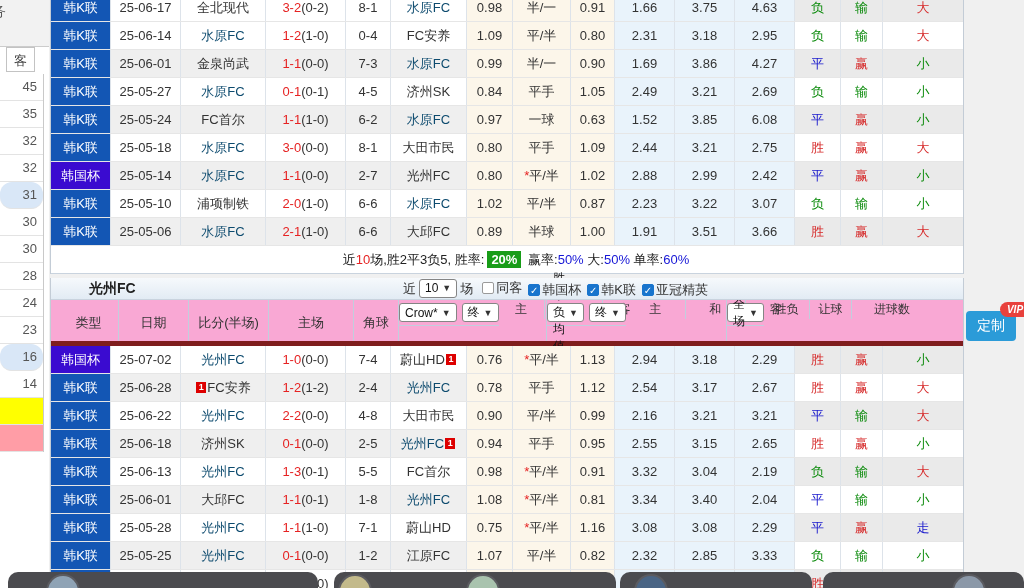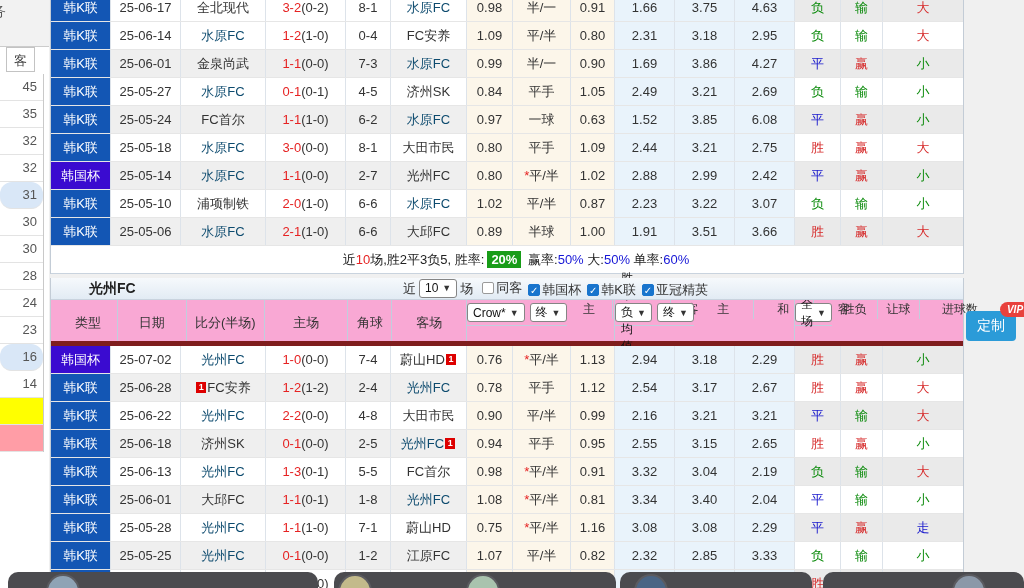--- a/index.html
+++ b/index.html
@@ -278,21 +278,20 @@
             </span></span>
       </div>
     </div>
 
     <div class="thead">
       <div class="hcell c0">类型</div>
       <div class="hcell c1">日期</div>
       <div class="hcell c3">比分(半场)</div>
       <div class="hcell c2">主场</div>
       <div class="hcell c4">角球</div>
-      <div class="hcell c5">客场</div>
 
       <div class="hgroup" style="width:148px;">
         <div class="hg-top">
           <span class="sel">
               <span>Crow*</span>
               <span class="arr">▼</span>
             </span>
           <span class="sel">
               <span>终</span>
               <span class="arr">▼</span>

